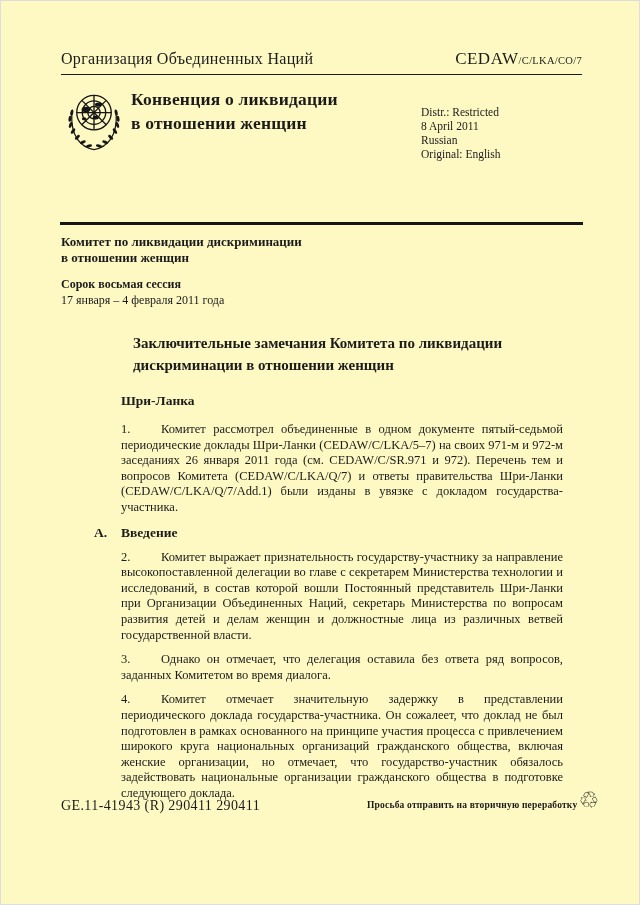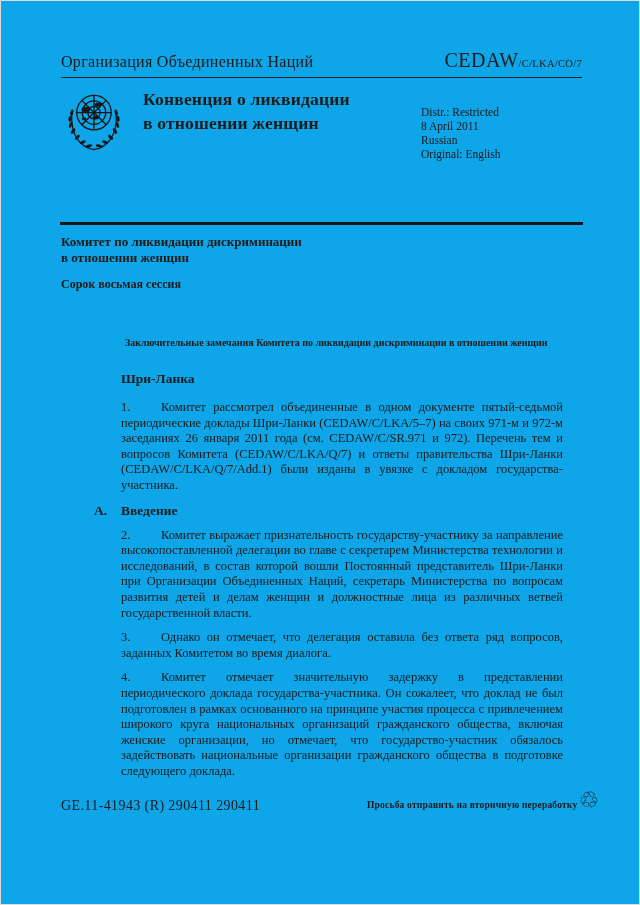--- a/index.html
+++ b/index.html
@@ -1,47 +1,47 @@
 <!DOCTYPE html>
 <html><head>
 <meta charset="utf-8">
 <style>
   html,body{margin:0;padding:0;background:#f2f2f2;}
   .page{
     position:relative; width:640px; height:905px; margin:0 auto;
-    background:#0ea5e9; border:1px solid #ddd; box-sizing:border-box;
+    background:#fef9c3; border:1px solid #ddd; box-sizing:border-box;
     font-family:"Liberation Serif", serif; color:#1b1b1b;
   }
   
   .masthead{
     position:absolute; left:60px; right:57px; top:48px;
     display:flex; justify-content:space-between; align-items:baseline;
     border-bottom:1.5px solid #1a1a1a; padding-bottom:5px;
   }
   .org-name{font-size:16px; letter-spacing:.3px;}
   .doc-symbol{white-space:nowrap;}
-  .doc-symbol .main{font-size:20px; letter-spacing:.5px;margin-top:8px;}
+  .doc-symbol .main{font-size:17px; letter-spacing:.5px;margin-top:8px;}
   .doc-symbol .suffix{font-size:10.5px; letter-spacing:.3px;}
   
   .emblem{position:absolute; left:56px; top:84px;}
   .conv-title{
     position:absolute; left:130px; top:86px; width:290px;
-    font-size:17.5px; font-weight:bold; line-height:24px; letter-spacing:.2px;margin-left:12px;
+    font-size:17.5px; font-weight:bold; line-height:24px; letter-spacing:.2px;
   }
   .distr{position:absolute; left:420px; top:104px; font-size:11.5px; line-height:14px;}
   
   .thick-rule{position:absolute; left:59px; right:56px; top:221px; height:2.5px; background:#161616;}
   
   .committee{position:absolute; left:60px; top:233px; font-size:13px; line-height:16px;}
   .committee .bold{font-weight:bold;}
   .committee .session{font-weight:bold; font-size:12px; margin-top:10px;}
   .committee .dates{font-size:12px;}
   
   .content{position:absolute; left:120px; top:331px; width:442px;}
-  .main-title{font-size:10px; font-weight:bold; line-height:22px; margin:0 0 17px 4px;}
+  .main-title{font-size:15px; font-weight:bold; line-height:22px; margin:0 0 17px 12px;}
   .country{font-size:13.5px; font-weight:bold; margin:0 0 13px 0;}
   .para{font-size:12.5px; line-height:15.6px; text-align:justify; margin:0 0 9px 0;}
   .pnum{display:inline-block; width:40px;}
   .section-head{margin:8px 0 9px -27px; font-size:13.5px; font-weight:bold;}
   .sletter{display:inline-block; width:27px;}
   
   .footer-ref{position:absolute; left:60px; top:797px; font-size:14px; letter-spacing:.4px;}
   .footer-recycle{
     position:absolute; right:40px; top:788px;
     display:flex; align-items:center; gap:1px;
@@ -110,20 +110,21 @@
     <div>Russian</div>
     <div>Original: English</div>
   </div>
 
   <div class="thick-rule"></div>
 
   <div class="committee">
     <div class="bold">Комитет по ликвидации дискриминации</div>
     <div class="bold">в отношении женщин</div>
     <div class="session">Сорок восьмая сессия</div>
+    <div class="dates">17 января – 4 февраля 2011 года</div>
   </div>
 
   <div class="content">
     <h1 class="main-title">Заключительные замечания Комитета по ликвидации дискриминации в отношении женщин</h1>
     <div class="country">Шри-Ланка</div>
 
     <div class="para"><span class="pnum">1.</span><span>Комитет рассмотрел объединенные в одном документе пятый-седьмой периодические доклады Шри-Ланки (CEDAW/C/LKA/5–7) на своих 971-м и 972-м заседаниях 26 января 2011 года (см. CEDAW/C/SR.971 и 972). Перечень тем и вопросов Комитета (CEDAW/C/LKA/Q/7) и ответы правительства Шри-Ланки (CEDAW/C/LKA/Q/7/Add.1) были изданы в увязке с докладом государства-участника.</span></div>
 
     <div class="section-head"><span class="sletter">A.</span><span>Введение</span></div>
 

